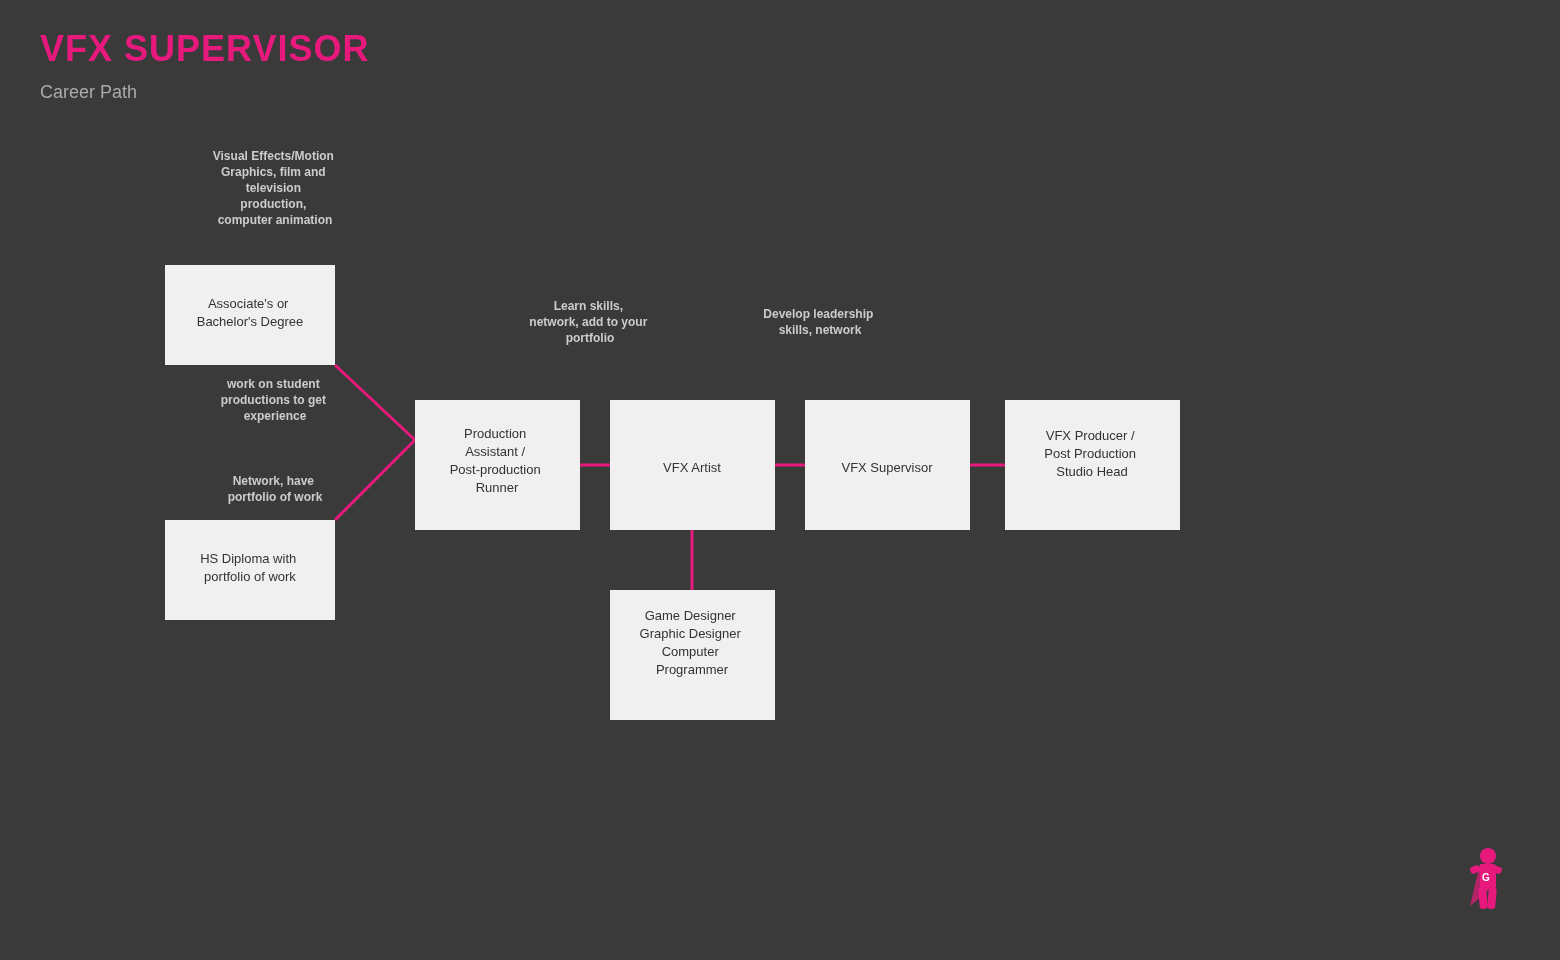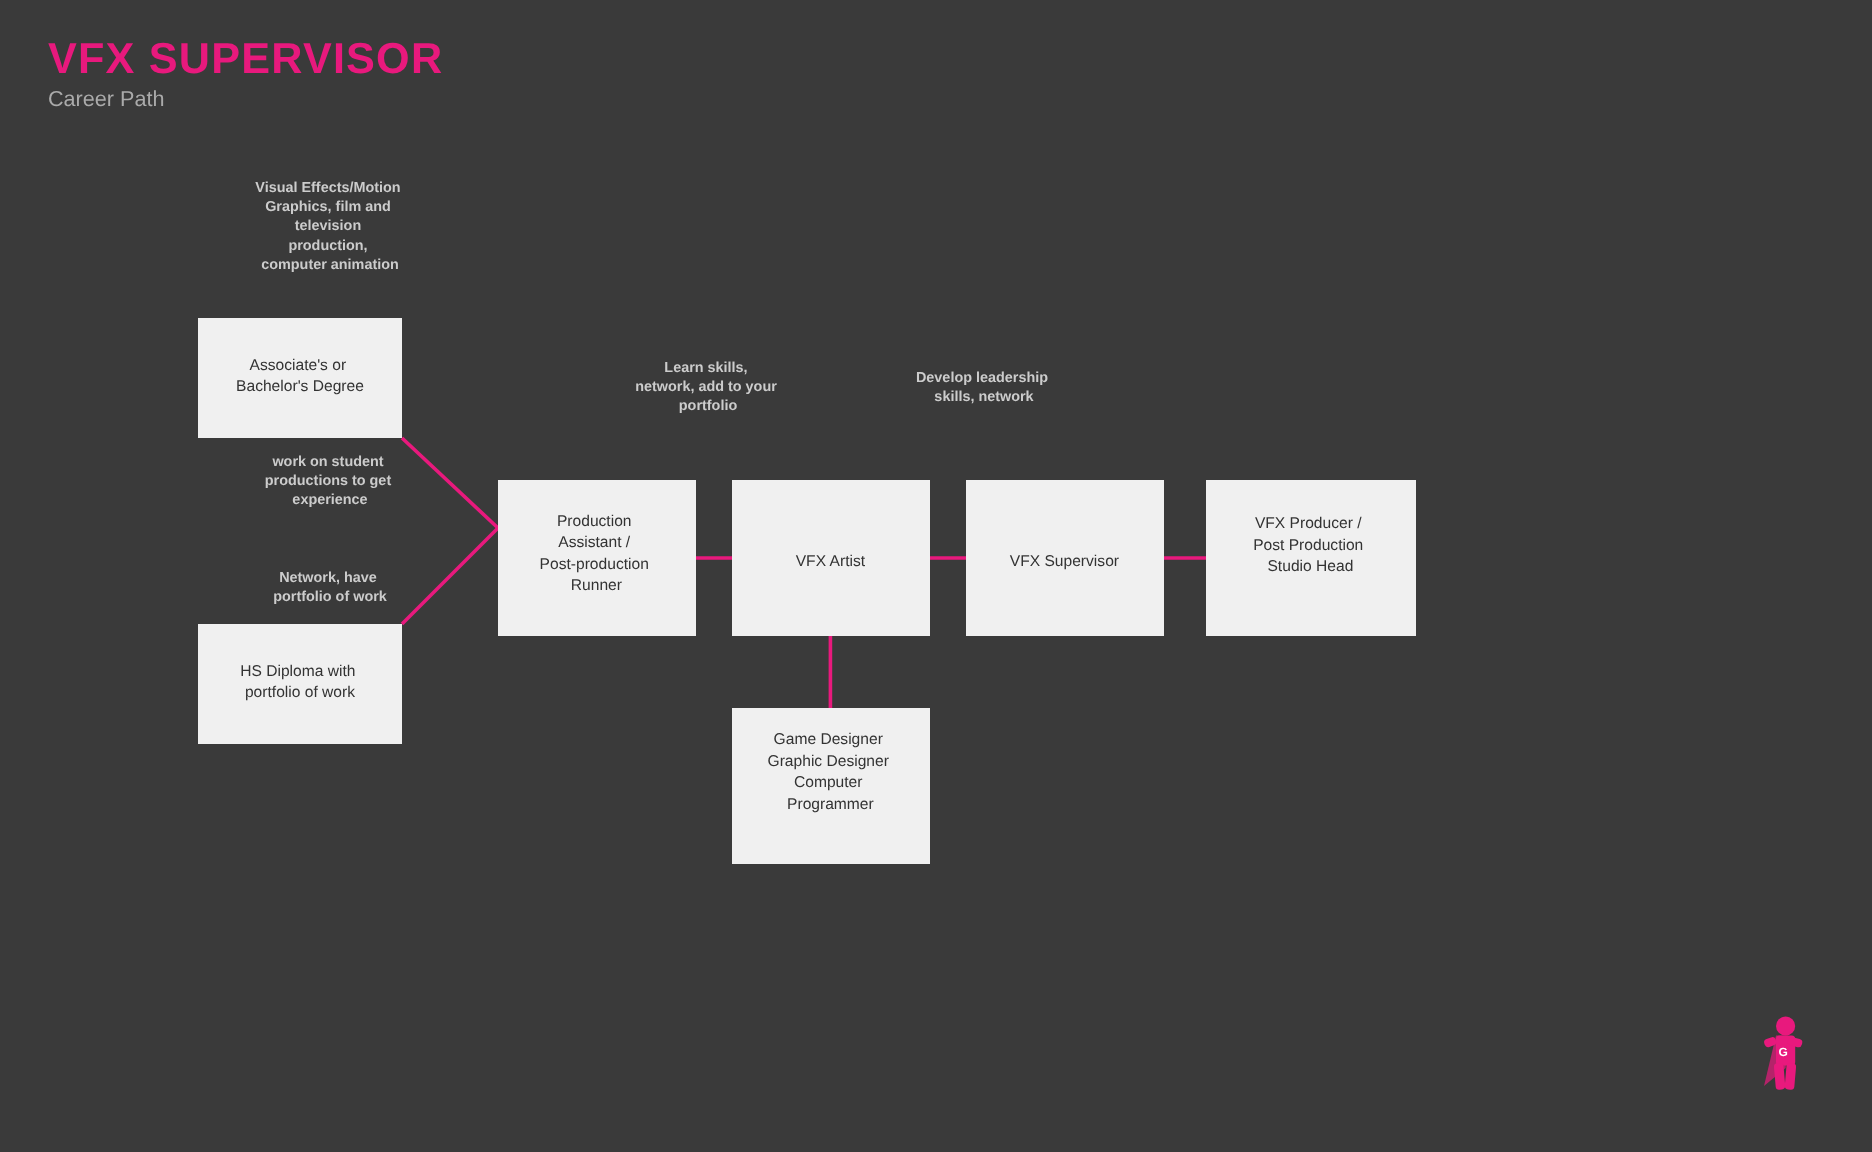--- a/index.html
+++ b/index.html
@@ -22,21 +22,21 @@
       font-size: 36px;
       font-weight: 900;
       color: #e8197d;
       letter-spacing: 1px;
       text-transform: uppercase;
     }
 
     .subtitle {
       font-size: 18px;
       color: #aaaaaa;
-      margin-top: 2px;
+      margin-top: 12px;
     }
 
     
     .diagram {
       position: absolute;
       top: 130px;
       left: 0;
       width: 1560px;
       height: 780px;
     }

